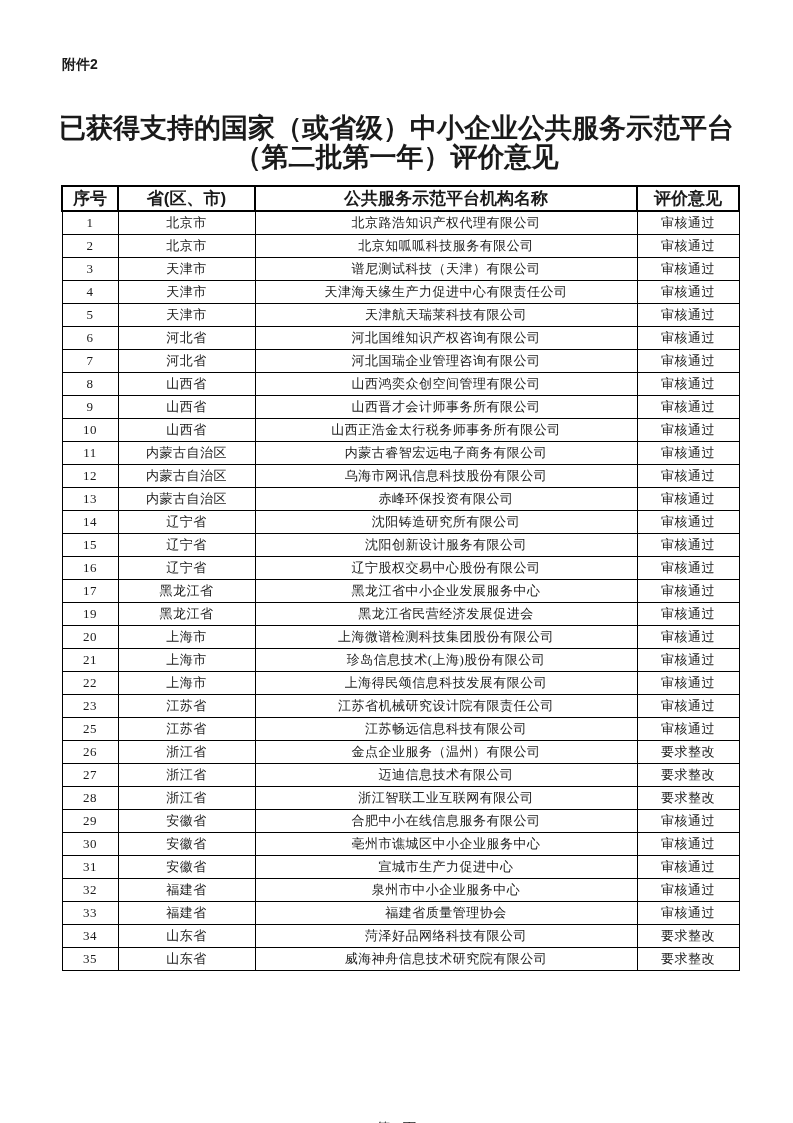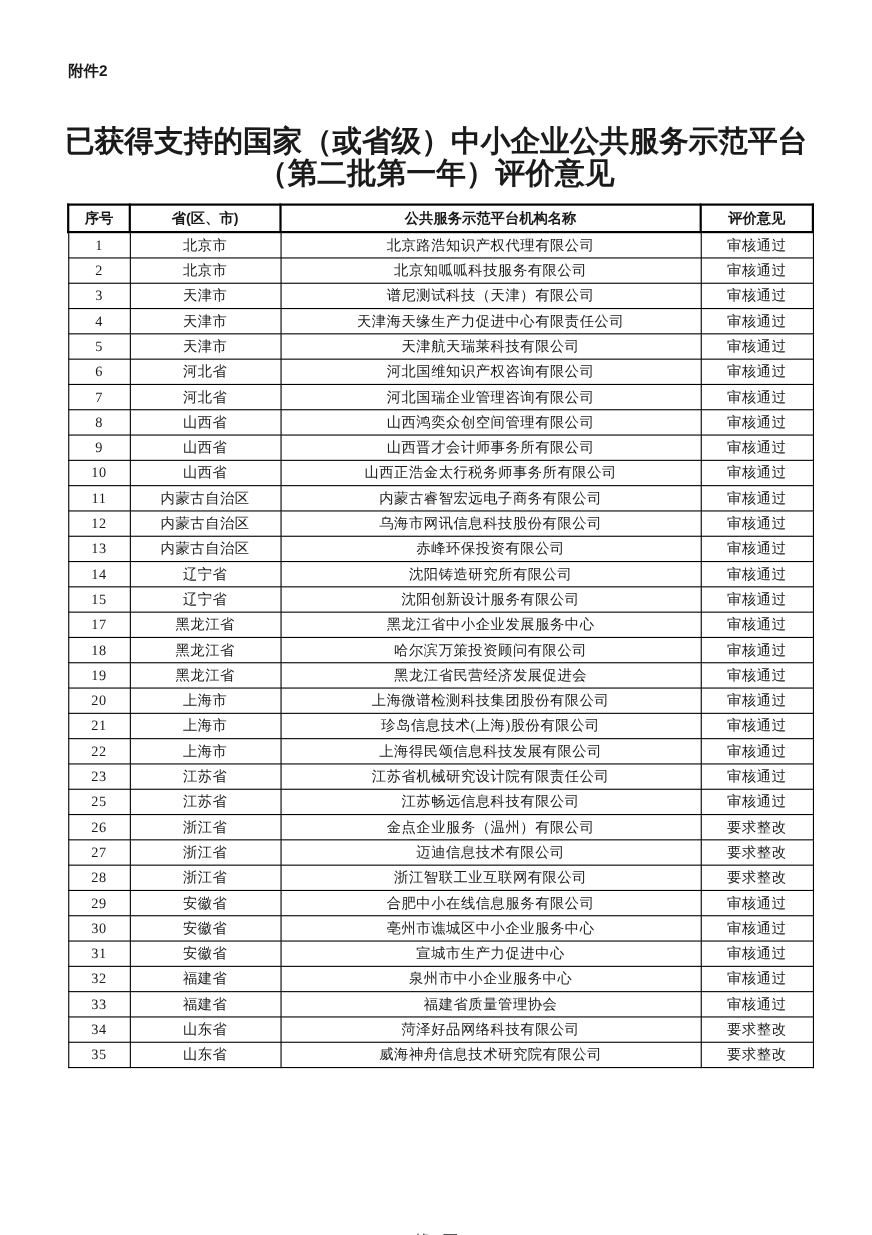--- a/index.html
+++ b/index.html
@@ -54,21 +54,21 @@
     vertical-align: middle;
     padding: 0 2px;
     overflow: hidden;
     white-space: nowrap;
   }
   .eval-table th {
     border-width: 2px;
     height: 23px;
     font-family: "Liberation Sans", sans-serif;
     font-weight: bold;
-    font-size: 13px;
+    font-size: 17px;
     color: #1a1a1a;
   }
   .eval-table td {
     height: 22px;
     font-size: 13px;
     font-weight: normal;
     color: #1a1a1a;
     letter-spacing: 0.5px;
   }
   .footer {
@@ -208,34 +208,34 @@
     <td>审核通过</td>
   </tr>
 
   <tr>
     <td>15</td>
     <td>辽宁省</td>
     <td>沈阳创新设计服务有限公司</td>
     <td>审核通过</td>
   </tr>
 
+  <tr>
+    <td>16</td>
+    <td>辽宁省</td>
+    <td>辽宁股权交易中心股份有限公司</td>
+    <td>审核通过</td>
+  </tr>
 
   <tr>
     <td>17</td>
     <td>黑龙江省</td>
     <td>黑龙江省中小企业发展服务中心</td>
     <td>审核通过</td>
   </tr>
 
-  <tr>
-    <td>18</td>
-    <td>黑龙江省</td>
-    <td>哈尔滨万策投资顾问有限公司</td>
-    <td>审核通过</td>
-  </tr>
 
   <tr>
     <td>19</td>
     <td>黑龙江省</td>
     <td>黑龙江省民营经济发展促进会</td>
     <td>审核通过</td>
   </tr>
 
   <tr>
     <td>20</td>

